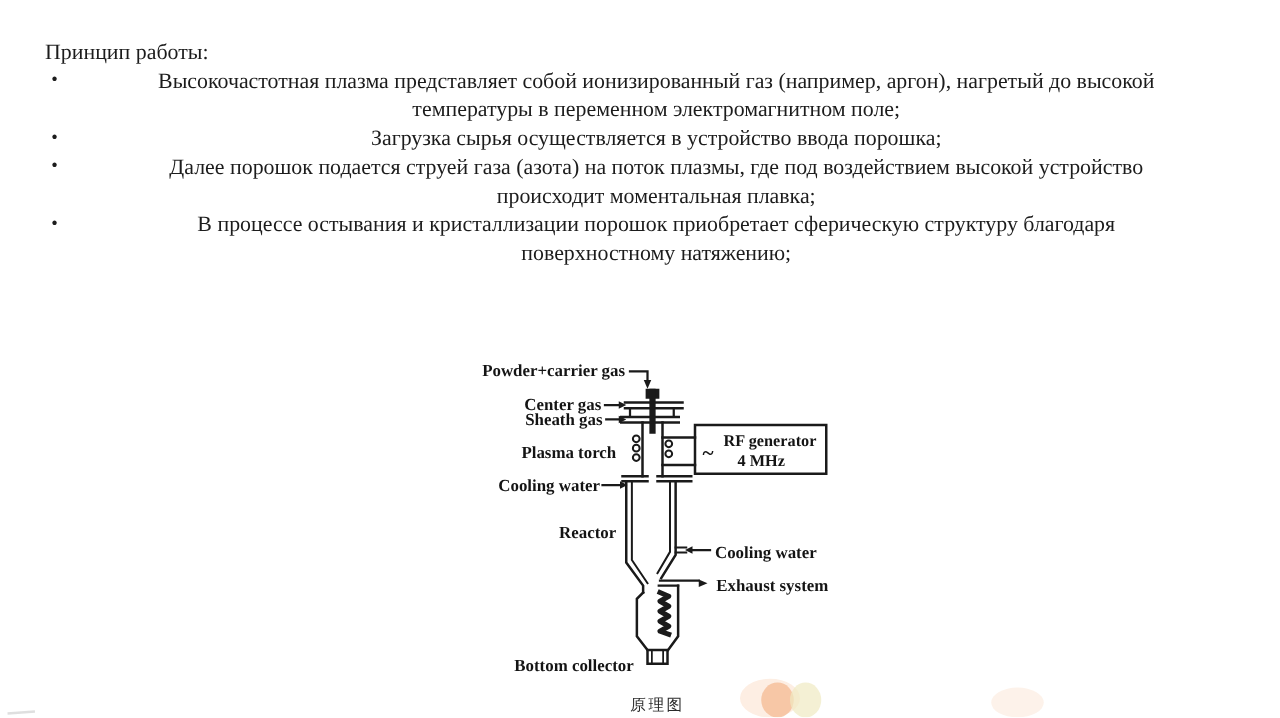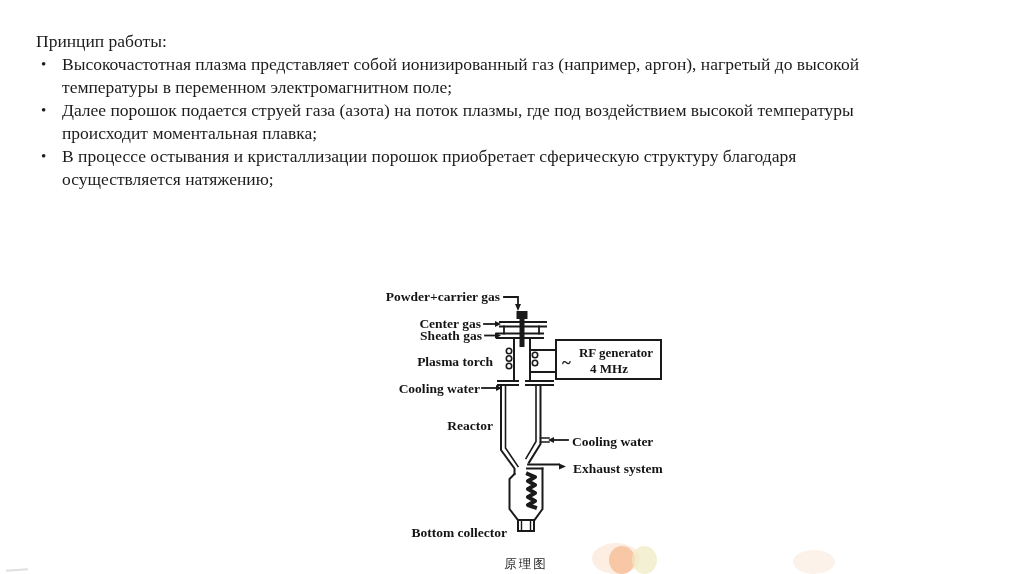--- a/index.html
+++ b/index.html
@@ -7,20 +7,21 @@
     position:relative;width:936px;height:574px;background:#ffffff;overflow:hidden;
     font-family:"Liberation Serif", serif;color:#1c1c1c;
   }
   
   .text-block{position:absolute;left:36px;top:30px;width:952px;}
   .slide-title{font-size:17.5px;line-height:23px;font-weight:normal;margin:0;}
   ul.bullets{list-style:none;margin:0;padding:0;}
   ul.bullets li{
     position:relative;padding-left:26px;font-size:17.5px;line-height:23px;
     white-space:pre-line;
+    text-align:center;
   }
   ul.bullets li::before{
     content:"\2022";position:absolute;left:5px;top:0;font-size:15px;line-height:23px;
   }
   
   .diagram{position:absolute;left:378px;top:282px;width:300px;height:292px;}
   .diagram text{
     font-family:"Liberation Serif", serif;font-weight:600;font-size:13.5px;fill:#141414;
   }
   .diagram text.rf{font-size:13px;}
@@ -38,24 +39,25 @@
 </head>
 <body>
 
 <div class="slide">
 
   <div class="text-block">
     <p class="slide-title">Принцип работы:</p>
     <ul class="bullets">
       <li>Высокочастотная плазма представляет собой ионизированный газ (например, аргон), нагретый до высокой
 температуры в переменном электромагнитном поле;</li>
-      <li>Далее порошок подается струей газа (азота) на поток плазмы, где под воздействием высокой температуры
+      <li>Загрузка сырья осуществляется в устройство ввода порошка;</li>
+      <li>Далее порошок подается струей газа (азота) на поток плазмы, где под воздействием высокой устройство
 происходит моментальная плавка;</li>
       <li>В процессе остывания и кристаллизации порошок приобретает сферическую структуру благодаря
-осуществляется натяжению;</li>
+поверхностному натяжению;</li>
     </ul>
   </div>
 
   <svg class="diagram" width="300" height="292" viewBox="0 0 300 292" xmlns="http://www.w3.org/2000/svg">
 
     <g stroke="#1a1a1a" fill="none" stroke-width="2" stroke-linecap="square">
 
       <path d="M126,15 H140 V22" stroke-width="1.8"></path>
       <polygon points="137,22 143,22 140,29" fill="#1a1a1a" stroke="none"></polygon>
 

